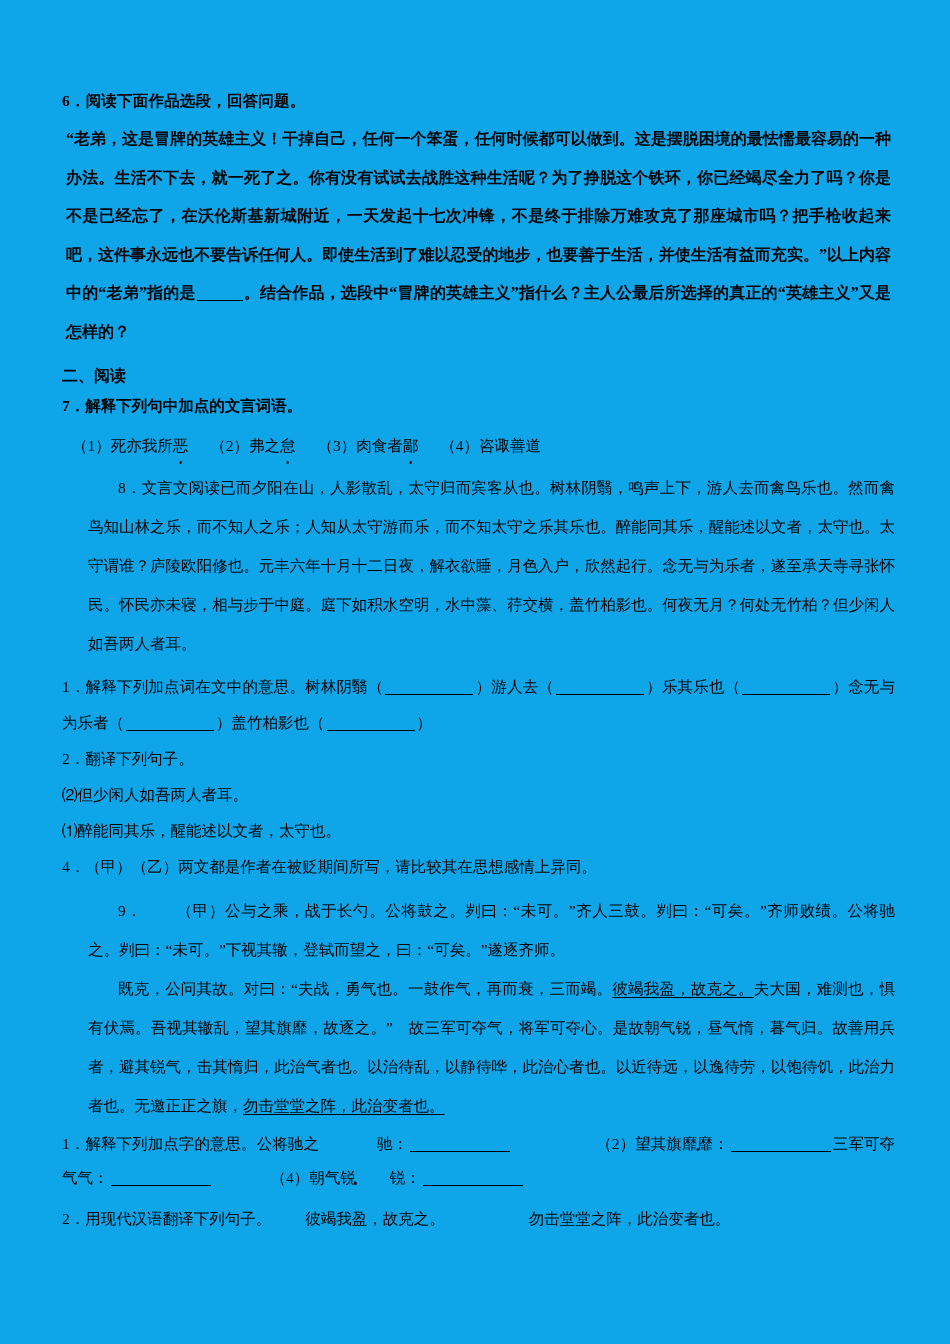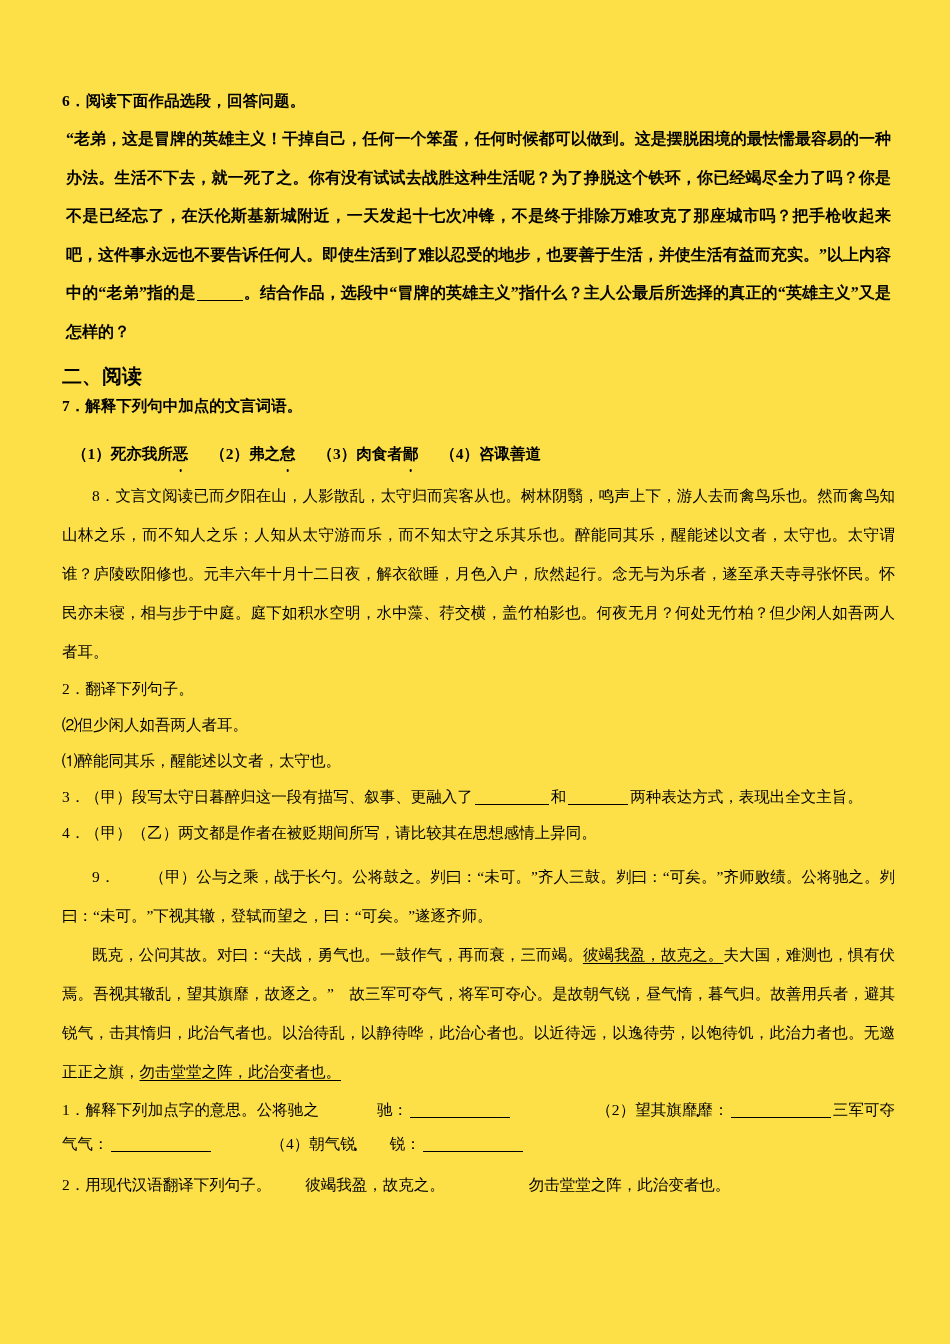--- a/index.html
+++ b/index.html
@@ -13,21 +13,21 @@
     font-family: "Liberation Serif", "DejaVu Serif", serif;
     color: #000000;
     overflow: hidden;
   }
   .page {
     position: relative;
     width: 950px;
     height: 1344px;
     box-sizing: border-box;
     padding: 86px 55px 0 62px;
-    background: #fde047;
+    background: #0ea5e9;
   }
   .num-label {
     font-family: "Liberation Serif", serif;
   }
 
   
   .q6-head {
     font-size: 15.5px;
     font-weight: bold;
     line-height: 30px;
@@ -49,36 +49,36 @@
   .excerpt .blank-inline {
     display: inline-block;
     width: 46px;
     border-bottom: 1.6px solid #000;
     vertical-align: -3px;
     margin: 0 1px;
   }
 
   
   .section-head {
-    font-size: 20px;
+    font-size: 16px;
     font-weight: bold;
     line-height: 30px;
     margin: 10px 0 0 0;
   }
   .q7-head {
     font-size: 15.5px;
     font-weight: bold;
     line-height: 30px;
     margin: 0;
   }
   .q7-items {
     font-size: 15.5px;
     line-height: 33px;
-    margin: 16px 0 0 10px;
-    font-weight: 700;
+    margin: 8px 0 0 10px;
+    font-weight: 400;
   }
   .q7-items .grp { margin-right: 22px; display: inline-block; }
   .dotted {
     position: relative;
     display: inline-block;
   }
   .dotted::after {
     content: "";
     position: absolute;
     left: 50%;
@@ -93,21 +93,21 @@
   
   .passage {
     font-size: 15.5px;
     line-height: 39px;
     text-align: justify;
     text-justify: inter-ideograph;
     margin: 0;
     word-break: break-all;
     text-indent: 0;
   }
-  .passage.indent { text-indent: 30px; }
+  .passage.indent { text-indent: 30px; margin-left: 26px; }
 
   .subq {
     font-size: 15.5px;
     line-height: 36px;
     text-align: justify;
     text-justify: inter-ideograph;
     margin: 0;
     word-break: break-all;
   }
   .subq.tight { line-height: 34px; }
@@ -136,26 +136,26 @@
   <p class="excerpt"><span>“老弟，这是冒牌的英雄主义！干掉自己，任何一个笨蛋，任何时候都可以做到。这是摆脱困境的最怯懦最容易的一种办法。生活不下去，就一死了之。你有没有试试去战胜这种生活呢？为了挣脱这个铁环，你已经竭尽全力了吗？你是不是已经忘了，在沃伦斯基新城附近，一天发起十七次冲锋，不是终于排除万难攻克了那座城市吗？把手枪收起来吧，这件事永远也不要告诉任何人。即使生活到了难以忍受的地步，也要善于生活，并使生活有益而充实。”以上内容中的“老弟”指的是</span><span class="blank-inline"></span><span>。结合作品，选段中“冒牌的英雄主义”指什么？主人公最后所选择的真正的“英雄主义”又是怎样的？</span></p>
 
   <p class="section-head">二、阅读</p>
 
   <p class="q7-head"><span>7</span><span>．解释下列句中加点的文言词语。</span></p>
 
   <p class="q7-items"><span class="grp"><span>（1）</span><span>死亦我所</span><span class="dotted">恶</span></span><span class="grp"><span>（2）</span><span>弗之</span><span class="dotted">怠</span></span><span class="grp"><span>（3）</span><span>肉食者</span><span class="dotted">鄙</span></span><span class="grp"><span>（4）咨诹善道</span></span></p>
 
   <p class="passage indent mt6"><span class="num-label"></span><span><span>8</span><span>．文言文阅读</span></span><span>已而夕阳在山，人影散乱，太守归而宾客从也。树林阴翳，鸣声上下，游人去而禽鸟乐也。然而禽鸟知山林之乐，而不知人之乐；人知从太守游而乐，而不知太守之乐其乐也。醉能同其乐，醒能述以文者，太守也。太守谓谁？庐陵欧阳修也。元丰六年十月十二日夜，解衣欲睡，月色入户，欣然起行。念无与为乐者，遂至承天寺寻张怀民。怀民亦未寝，相与步于中庭。庭下如积水空明，水中藻、荇交横，盖竹柏影也。何夜无月？何处无竹柏？但少闲人如吾两人者耳。</span></p>
 
+  <p class="subq mt6"><span>1．解释下列加点词在文中的意思。树林阴翳（</span><span class="blank-l"></span><span>）游人去（</span><span class="blank-l"></span><span>）乐其乐也（</span><span class="blank-l"></span><span>）念无与为乐者（</span><span class="blank-l"></span><span>）盖竹柏影也（</span><span class="blank-l"></span><span>）</span></p>
 
   <p class="subq">2．翻译下列句子。</p>
   <p class="subq">⑵但少闲人如吾两人者耳。</p>
   <p class="subq">⑴醉能同其乐，醒能述以文者，太守也。</p>
 
-  <p class="subq"><span>3．（甲）段写太守日暮醉归这一段有描写、叙事、更融入了</span><span class="blank-m"></span><span>和</span><span class="blank-s"></span><span>两种表达方式，表现出全文主旨。</span></p>
 
   <p class="subq">4．（甲）（乙）两文都是作者在被贬期间所写，请比较其在思想感情上异同。</p>
 
   <p class="passage indent mt6"><span><span>9</span><span>．</span></span><span class="gap-sm"></span><span>（甲）公与之乘，战于长勺。公将鼓之。刿曰：“未可。”齐人三鼓。刿曰：“可矣。”齐师败绩。公将驰之。刿曰：“未可。”下视其辙，登轼而望之，曰：“可矣。”遂逐齐师。</span></p>
 
   <p class="passage indent"><span>既克，公问其故。对曰：“夫战，勇气也。一鼓作气，再而衰，三而竭。</span><span class="ul-text">彼竭我盈，故克之。</span><span>夫大国，难测也，惧有伏焉。吾视其辙乱，望其旗靡，故逐之。”　故三军可夺气，将军可夺心。是故朝气锐，昼气惰，暮气归。故善用兵者，避其锐气，击其惰归，此治气者也。以治待乱，以静待哗，此治心者也。以近待远，以逸待劳，以饱待饥，此治力者也。无邀正正之旗，</span><span class="ul-text">勿击堂堂之阵，此治变者也。</span></p>
 
   <p class="subq tight mt2"><span>1．解释下列加点字的意思。公将驰之</span><span class="gap-md"></span><span>驰：</span><span class="blank-xl"></span><span class="gap-lg"></span><span>（2）望其旗靡</span><span class="dotted"></span><span>靡：</span><span class="blank-xl"></span><span>三军可夺气</span><span>气：</span><span class="blank-xl"></span><span class="gap-md"></span><span>（4）朝气锐</span><span class="dotted"></span><span class="gap-sm"></span><span>锐：</span><span class="blank-xl"></span></p>
 
   <p class="subq mt6"><span>2．用现代汉语翻译下列句子。</span><span class="gap-sm"></span><span>彼竭我盈，故克之。</span><span class="gap-lg"></span><span>勿击堂堂之阵，此治变者也。</span></p>

